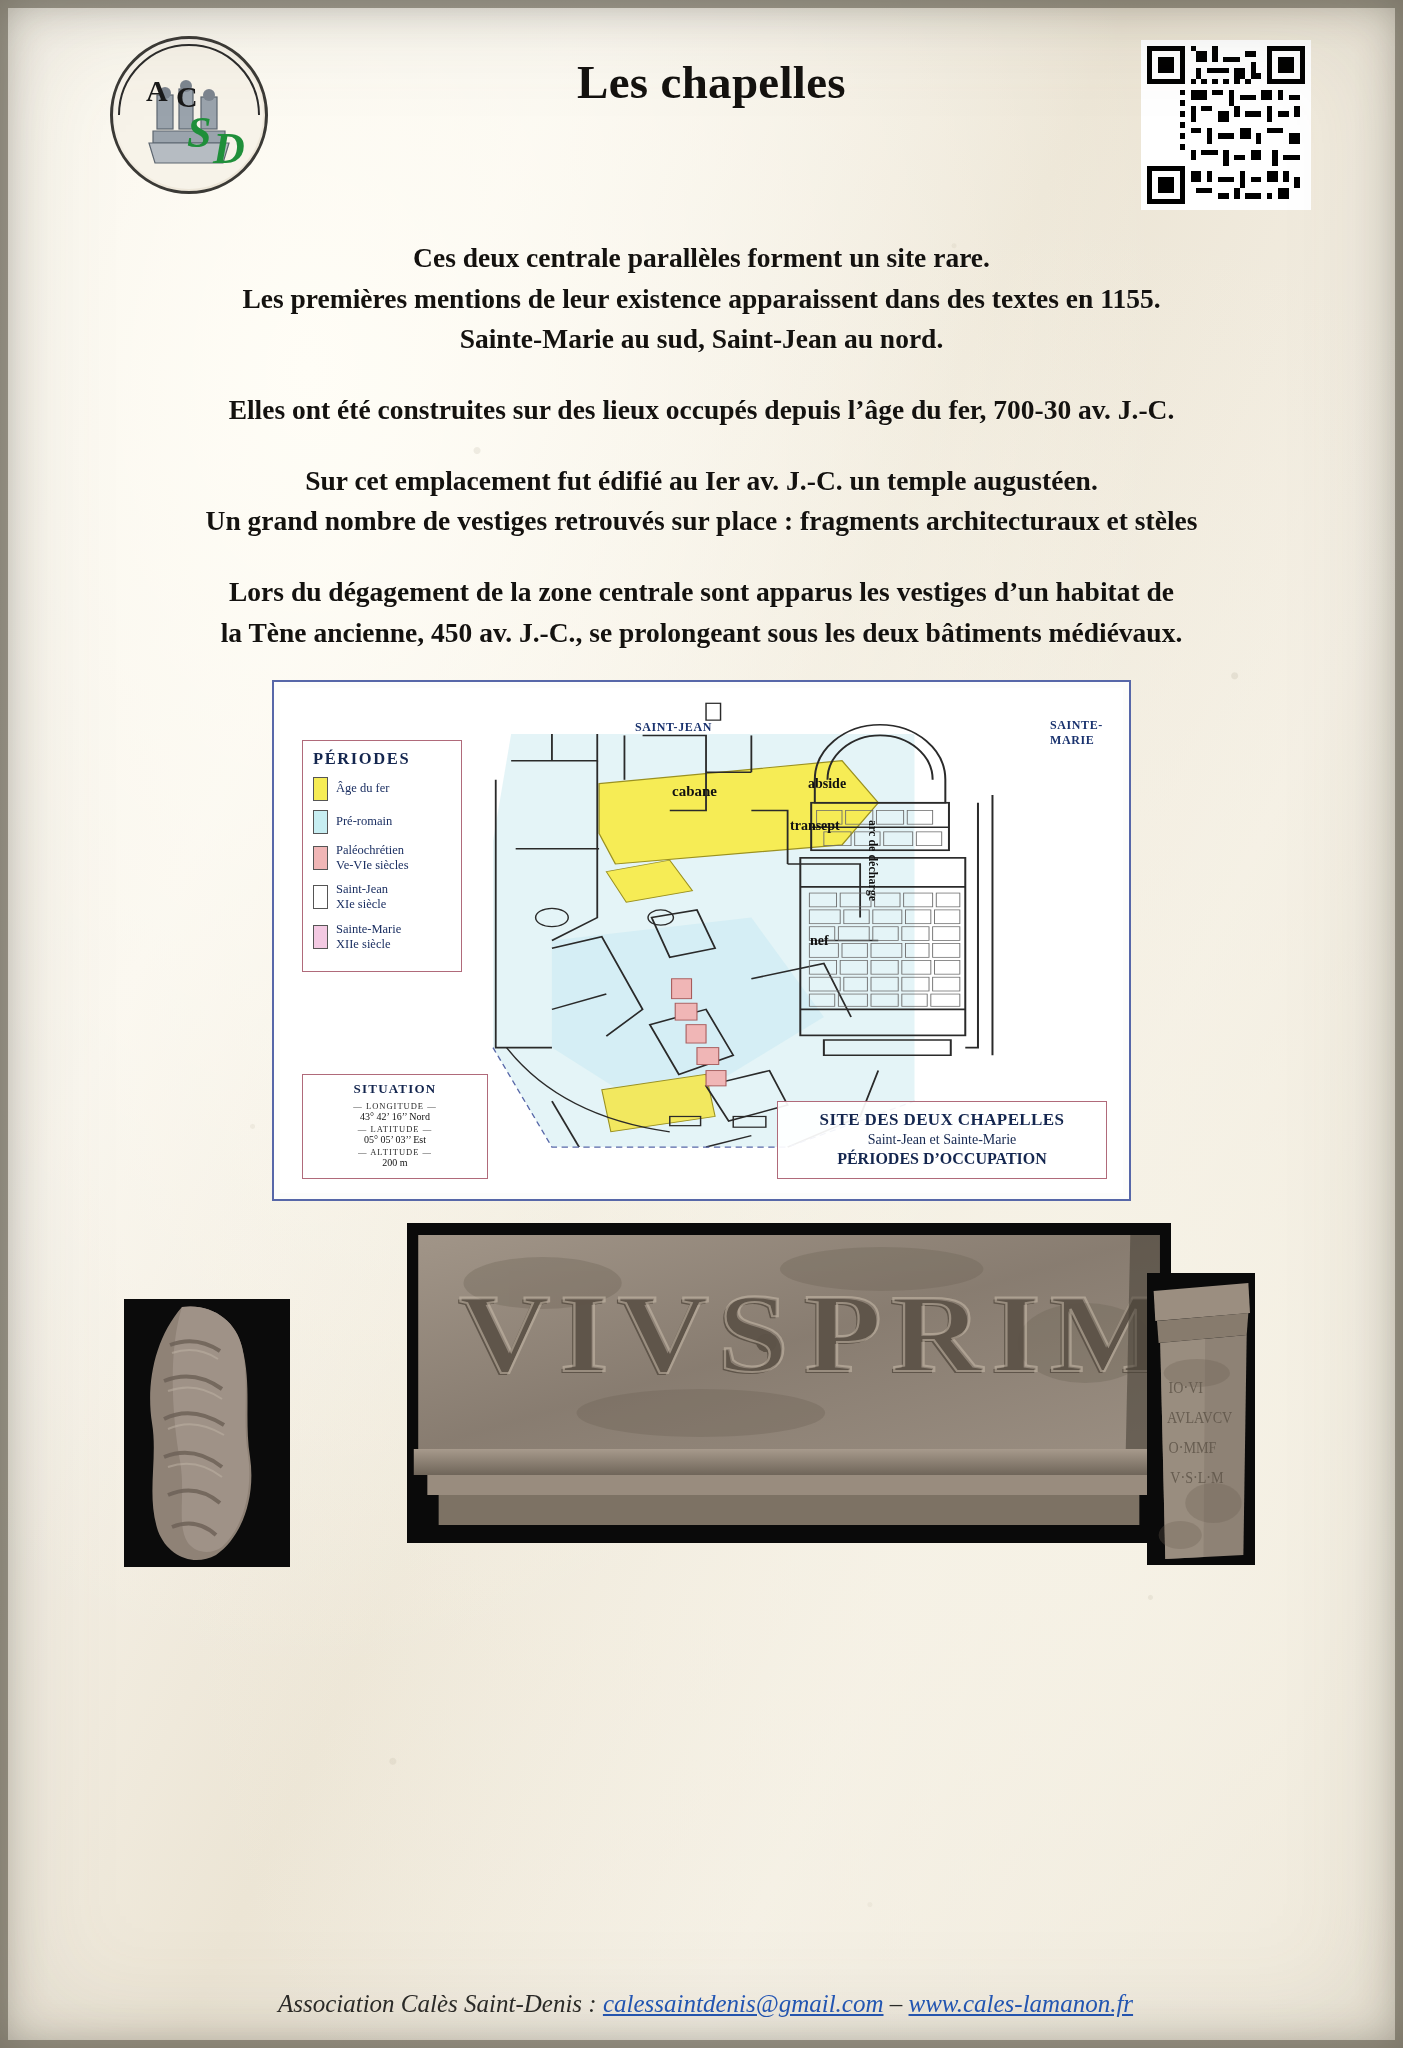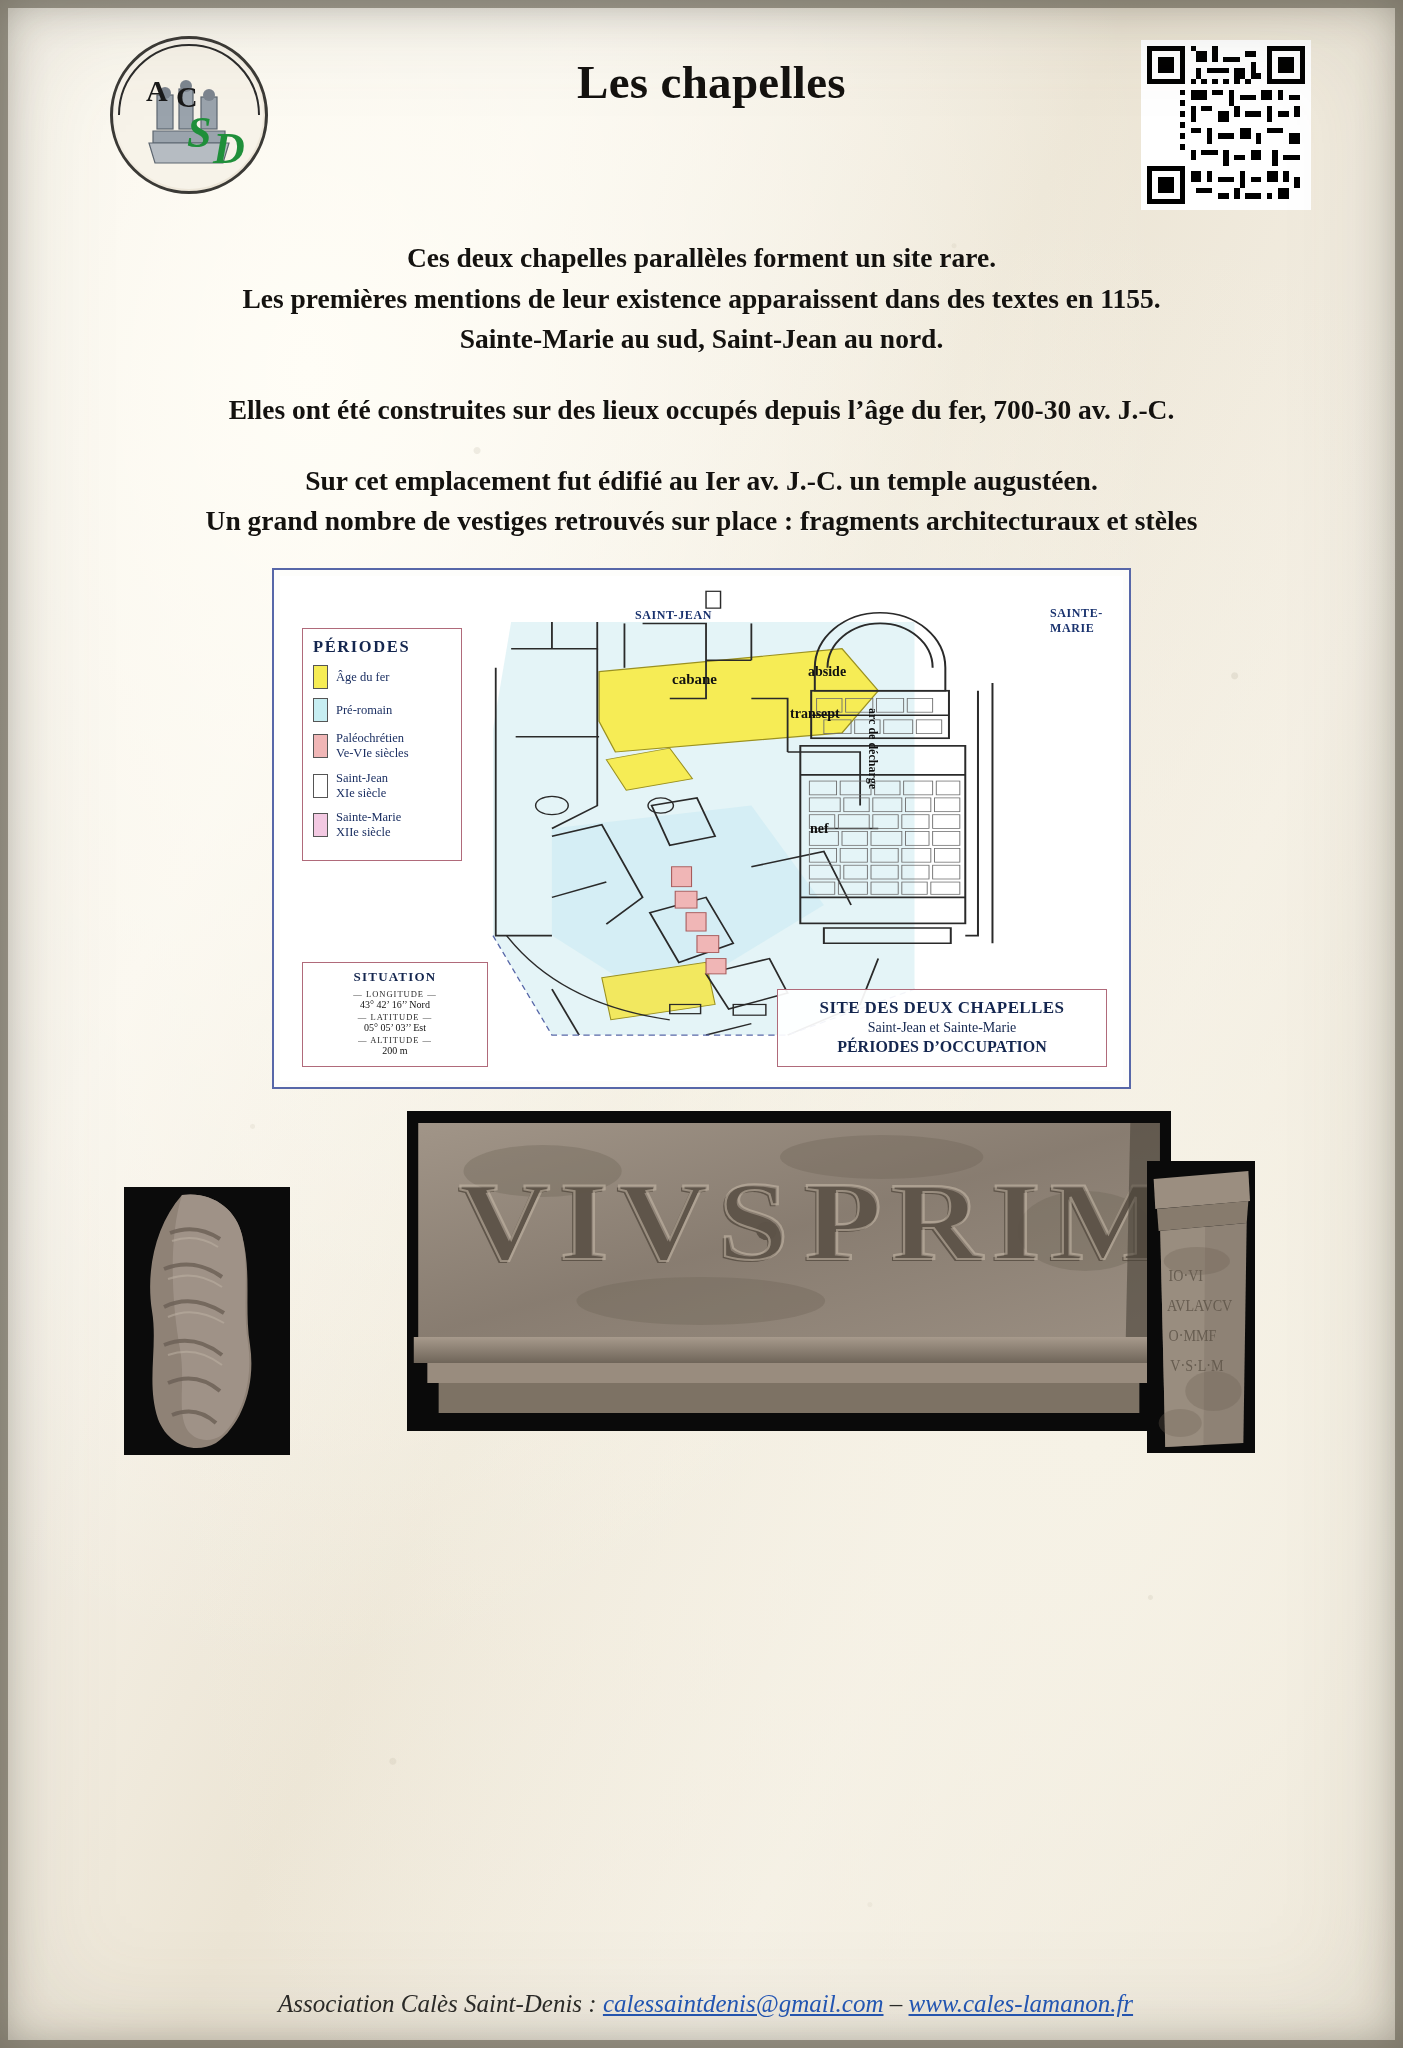--- a/index.html
+++ b/index.html
@@ -407,30 +407,34 @@
               <rect x="24" y="26" width="2" height="2"></rect>
             <rect x="8" y="0" width="1" height="1"></rect>
               <rect x="20" y="5" width="1" height="1"></rect>
           </g>
         </svg>
       </div>
     </div>
 
     <div id="body-text">
       <p>
-        <span>Ces deux chapelles parallèles forment un site rare.</span><br>
+        <span>Ces deux centrale parallèles forment un site rare.</span><br>
         <span>Les premières mentions de leur existence apparaissent dans des textes en 1155.</span><br>
         <span>Sainte-Marie au sud, Saint-Jean au nord.</span>
       </p>
       <p>
         <span>Elles ont été construites sur des lieux occupés depuis l’âge du fer, 700-30 av. J.-C.</span>
       </p>
       <p>
         <span>Sur cet emplacement fut édifié au Ier av. J.-C. un temple augustéen.</span><br>
         <span>Un grand nombre de vestiges retrouvés sur place : fragments architecturaux et stèles</span><br>
+      </p>
+      <p>
+        <span>Lors du dégagement de la zone centrale sont apparus les vestiges d’un habitat de</span><br>
+        <span>la Tène ancienne, 450 av. J.-C., se prolongeant sous les deux bâtiments médiévaux.</span>
       </p>
     </div>
 
     <div id="plan-wrap">
       <div id="plan">
 
         <svg viewBox="0 0 930 660" width="100%" height="100%" preserveAspectRatio="none" aria-hidden="true">
 
           <path d="M255 60 L700 60 L700 540 L560 600 L300 600 L235 470 L235 200 Z" fill="#dff2f6" stroke="none" opacity="0.85"></path>
           <path d="M300 330 L520 300 L600 430 L420 560 L300 470 Z" fill="#d3edf4" opacity="0.9"></path>

